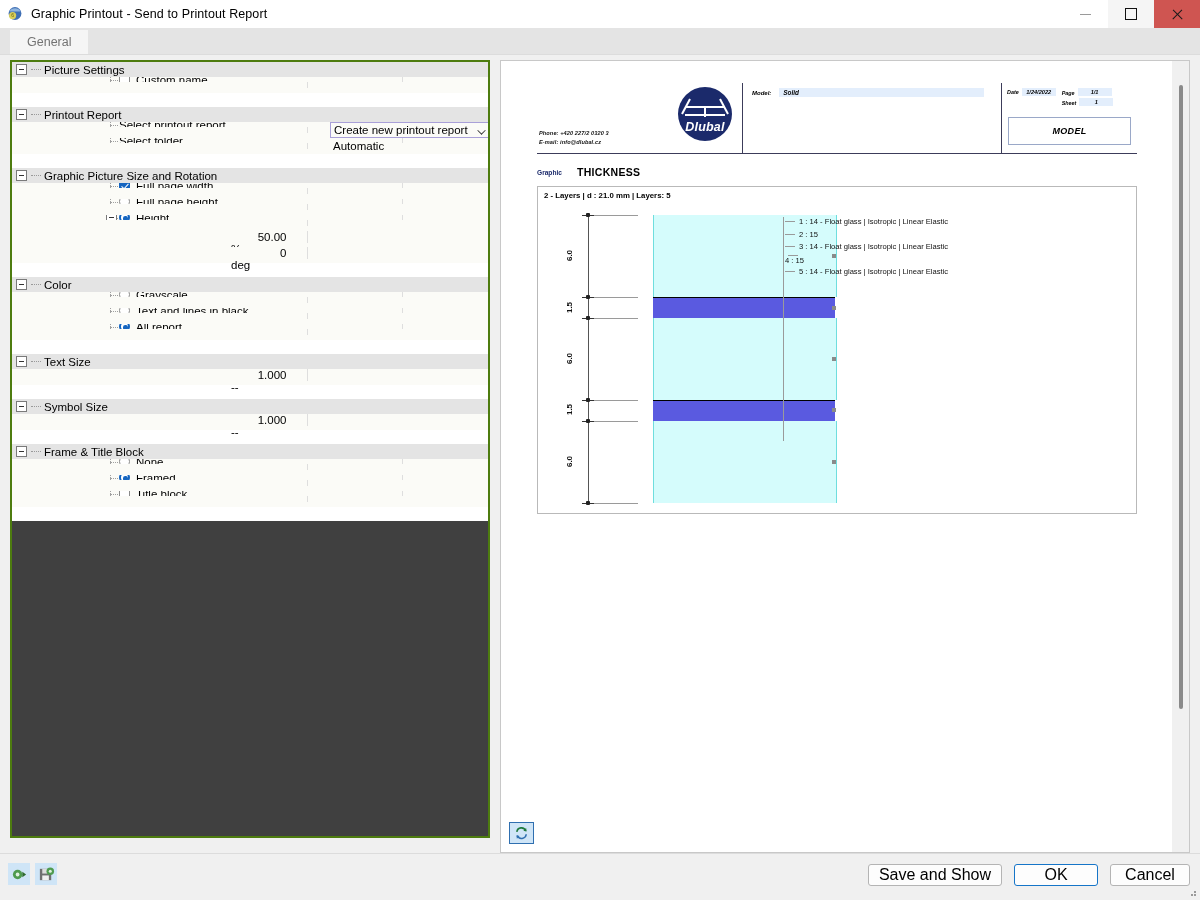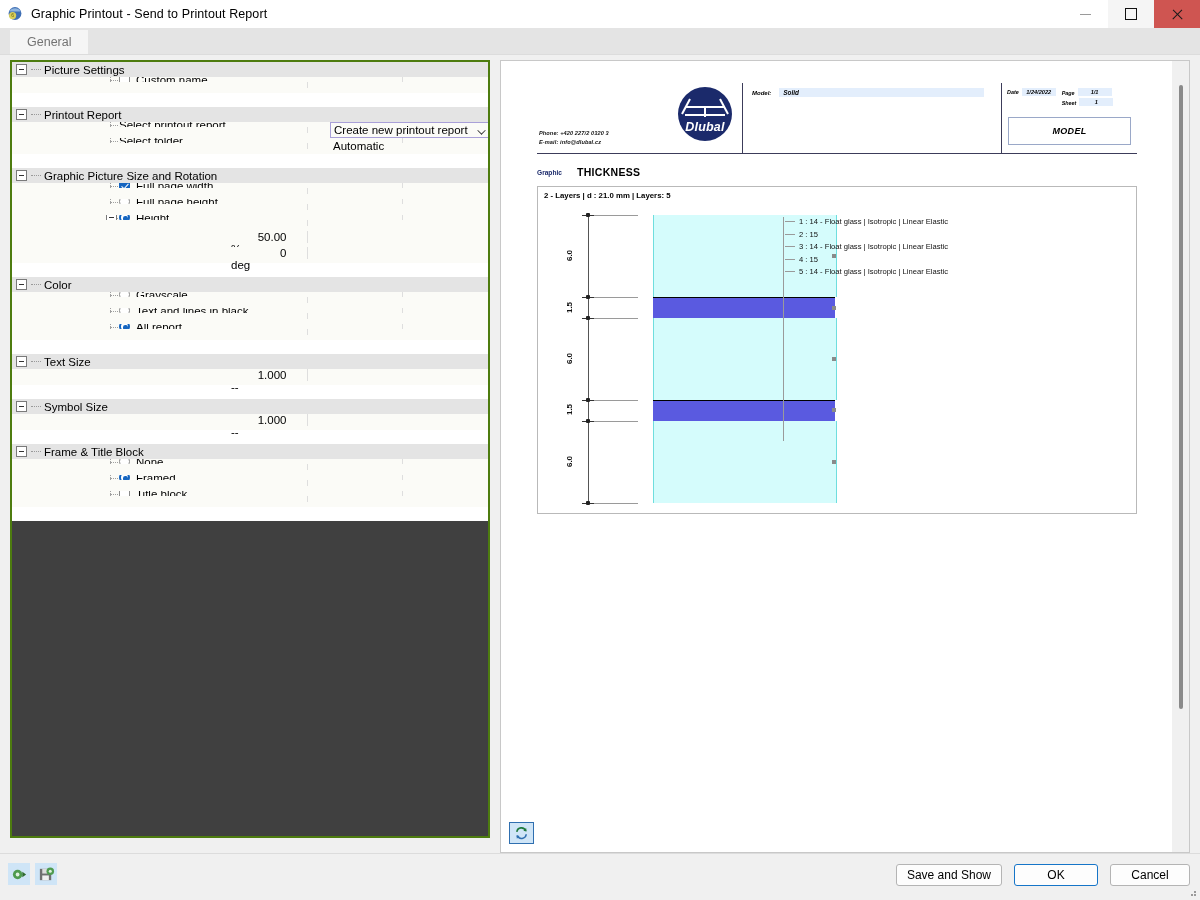--- a/index.html
+++ b/index.html
@@ -130,21 +130,21 @@
   
   .refresh-btn{position:absolute;left:8px;bottom:8px;width:25px;height:22px;background:#cfe5f7;
                border:1px solid #2f6fb0;display:flex;align-items:center;justify-content:center;box-sizing:border-box;}
 
   
   .footer{height:46px;background:#f0f0f0;position:relative;flex:none;border-top:1px solid #dcdcdc;}
   .foot-icons{position:absolute;left:8px;top:9px;display:flex;gap:5px;}
   .foot-icon{width:22px;height:22px;background:#cfe5f7;display:flex;align-items:center;justify-content:center;}
   .foot-btns{position:absolute;right:10px;top:10px;display:flex;gap:12px;align-items:center;}
   .btn{height:22px;min-width:80px;padding:0 10px;background:#fdfdfd;border:1px solid #b4b4b4;border-radius:3px;
-       font-size:12px;display:flex;align-items:center;justify-content:center;box-sizing:border-box;font-family:"Liberation Sans",sans-serif;}
+       font-size:16px;display:flex;align-items:center;justify-content:center;box-sizing:border-box;font-family:"Liberation Sans",sans-serif;}
   .btn.primary{border:1.6px solid #1675c8;min-width:84px;}
   .grip{position:absolute;right:3px;bottom:3px;width:10px;height:10px;}
   .grip span{position:absolute;width:2px;height:2px;background:#9a9a9a;}
 </style>
 </head>
 <body>
 
 <div class="window">
 
   <div class="titlebar">
@@ -526,21 +526,21 @@
                 <span class="leg-txt">1 : 14 - Float glass | Isotropic | Linear Elastic</span>
               </div>
               <div class="leg-item" style="top:20.5px;">
                 <span class="leg-tick"></span>
                 <span class="leg-txt">2 : 15</span>
               </div>
               <div class="leg-item" style="top:33px;">
                 <span class="leg-tick"></span>
                 <span class="leg-txt">3 : 14 - Float glass | Isotropic | Linear Elastic</span>
               </div>
-              <div class="leg-item" style="top:45.5px;">
+              <div class="leg-item" style="top:45.5px;flex-direction:column;">
                 <span class="leg-tick"></span>
                 <span class="leg-txt">4 : 15</span>
               </div>
               <div class="leg-item" style="top:58px;">
                 <span class="leg-tick"></span>
                 <span class="leg-txt">5 : 14 - Float glass | Isotropic | Linear Elastic</span>
               </div>
             </div>
         </div>
       </div>

